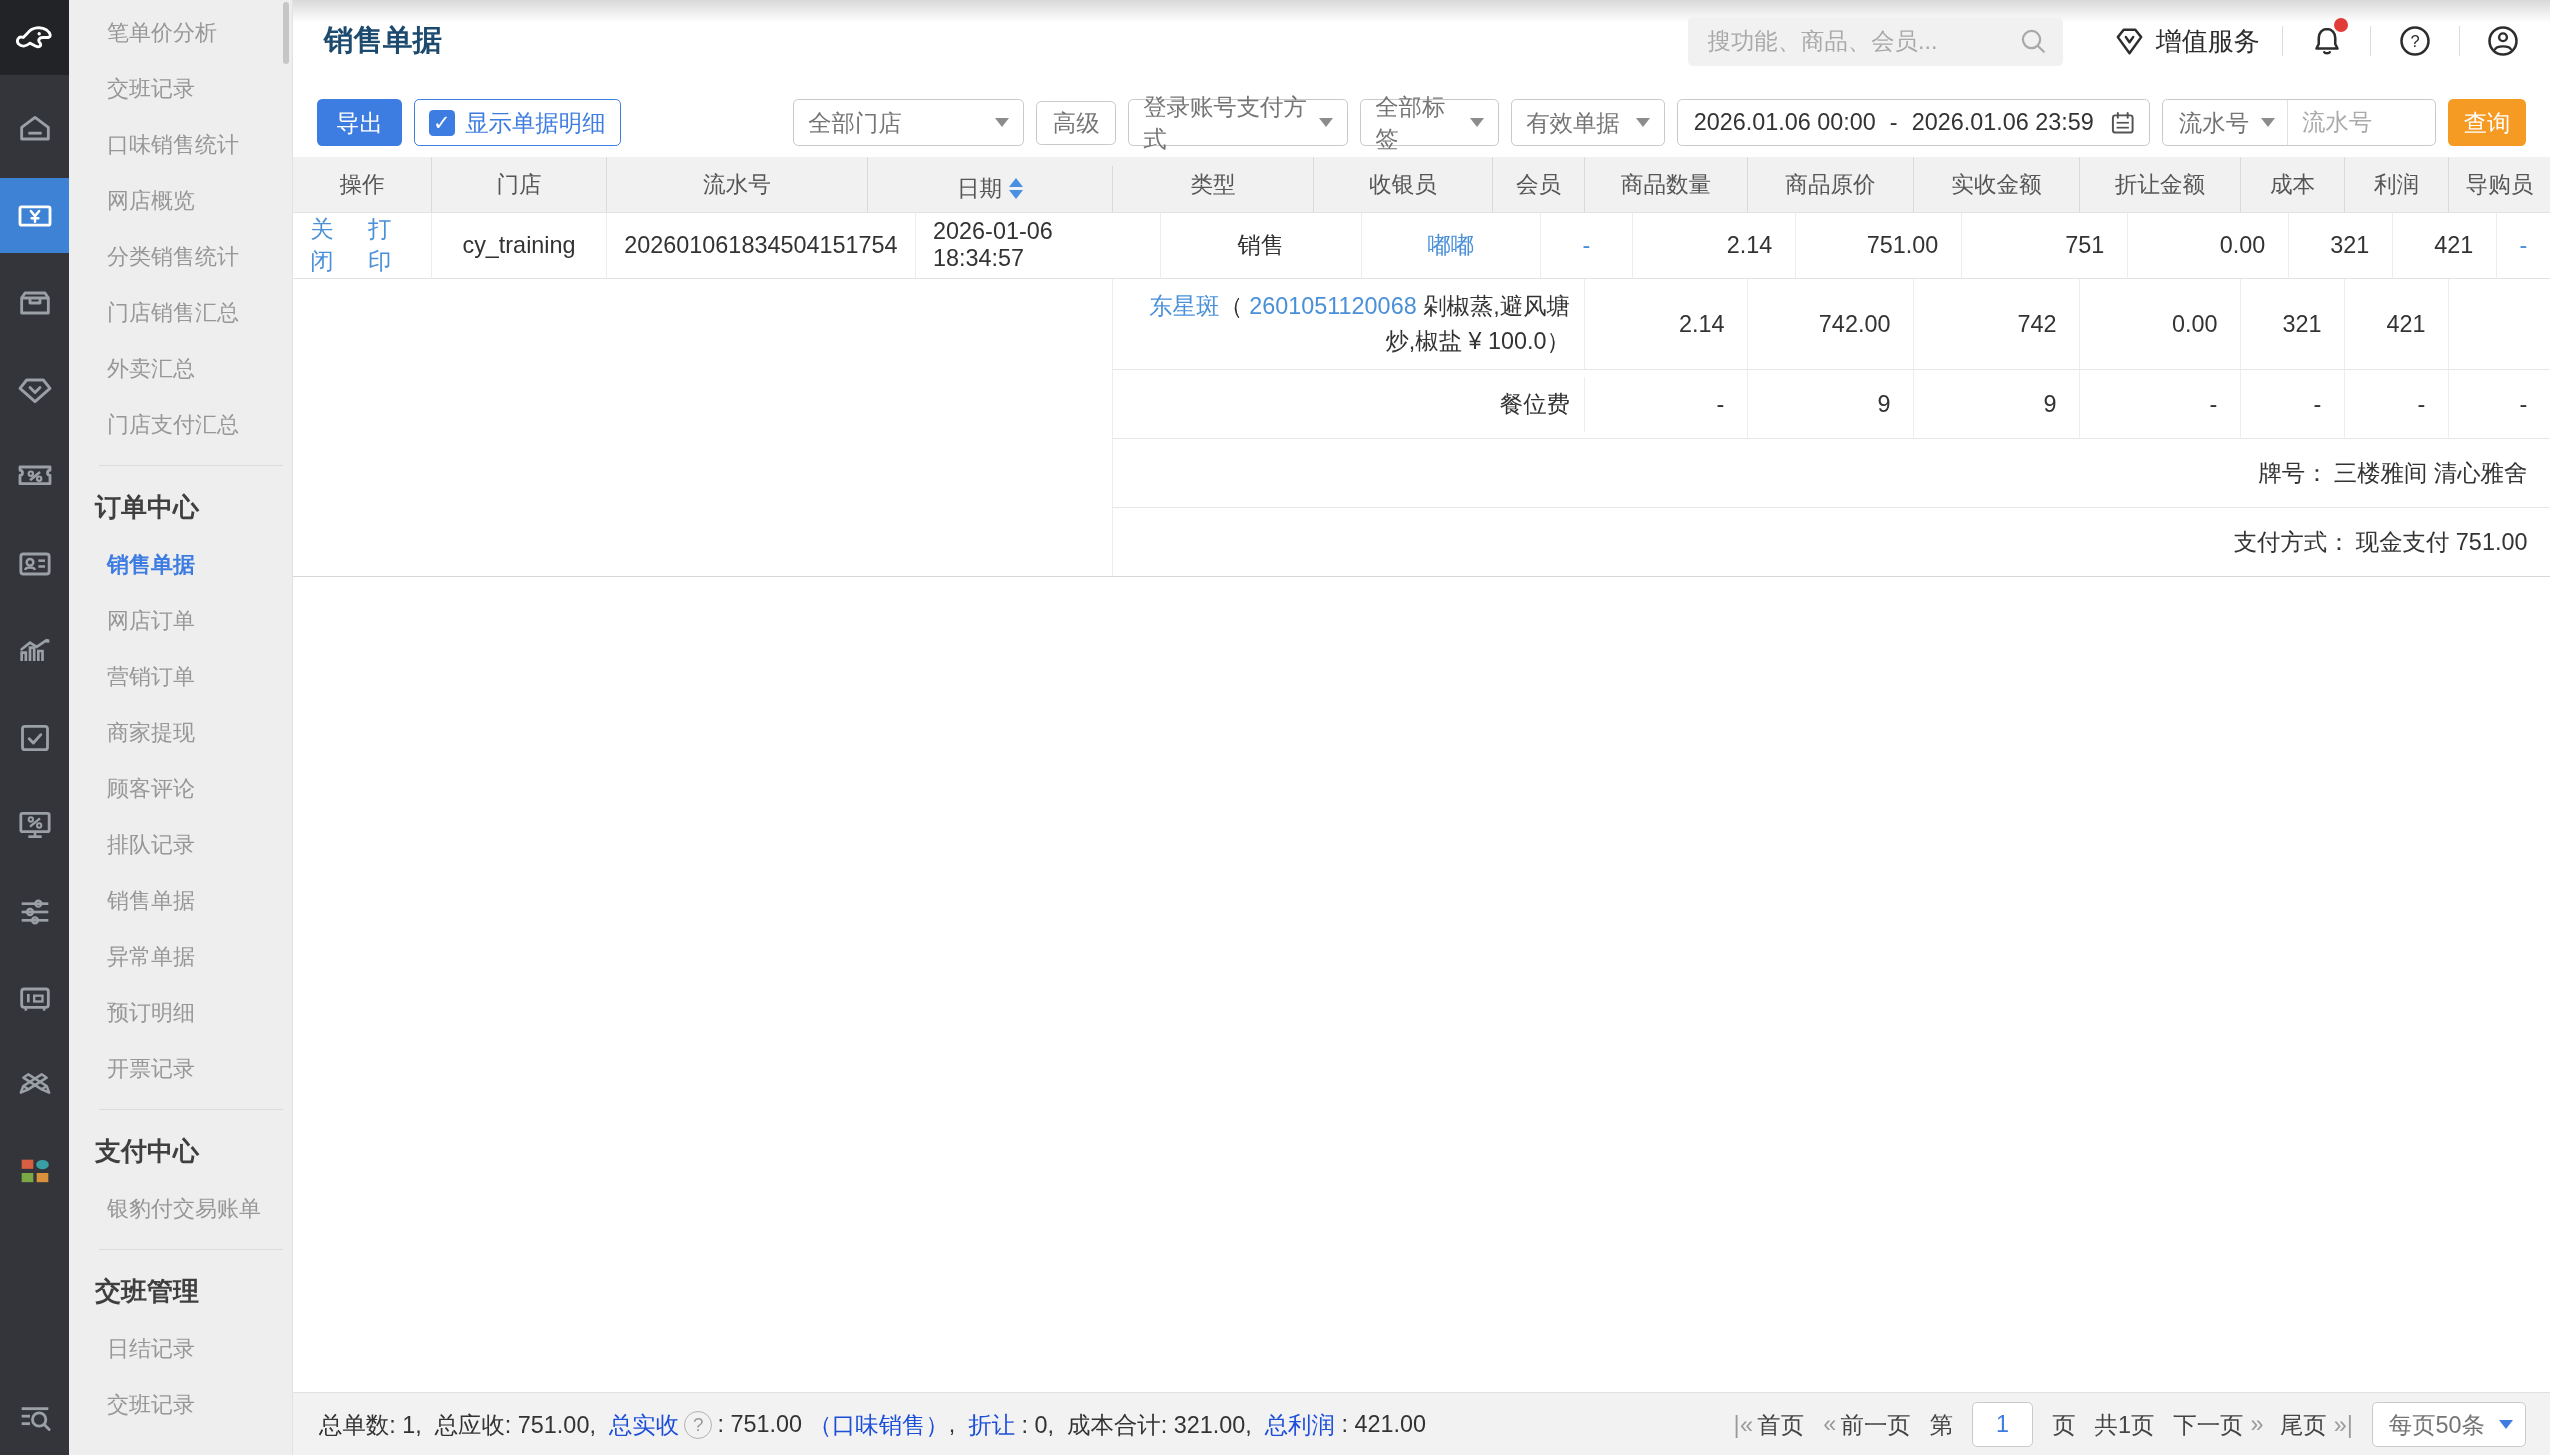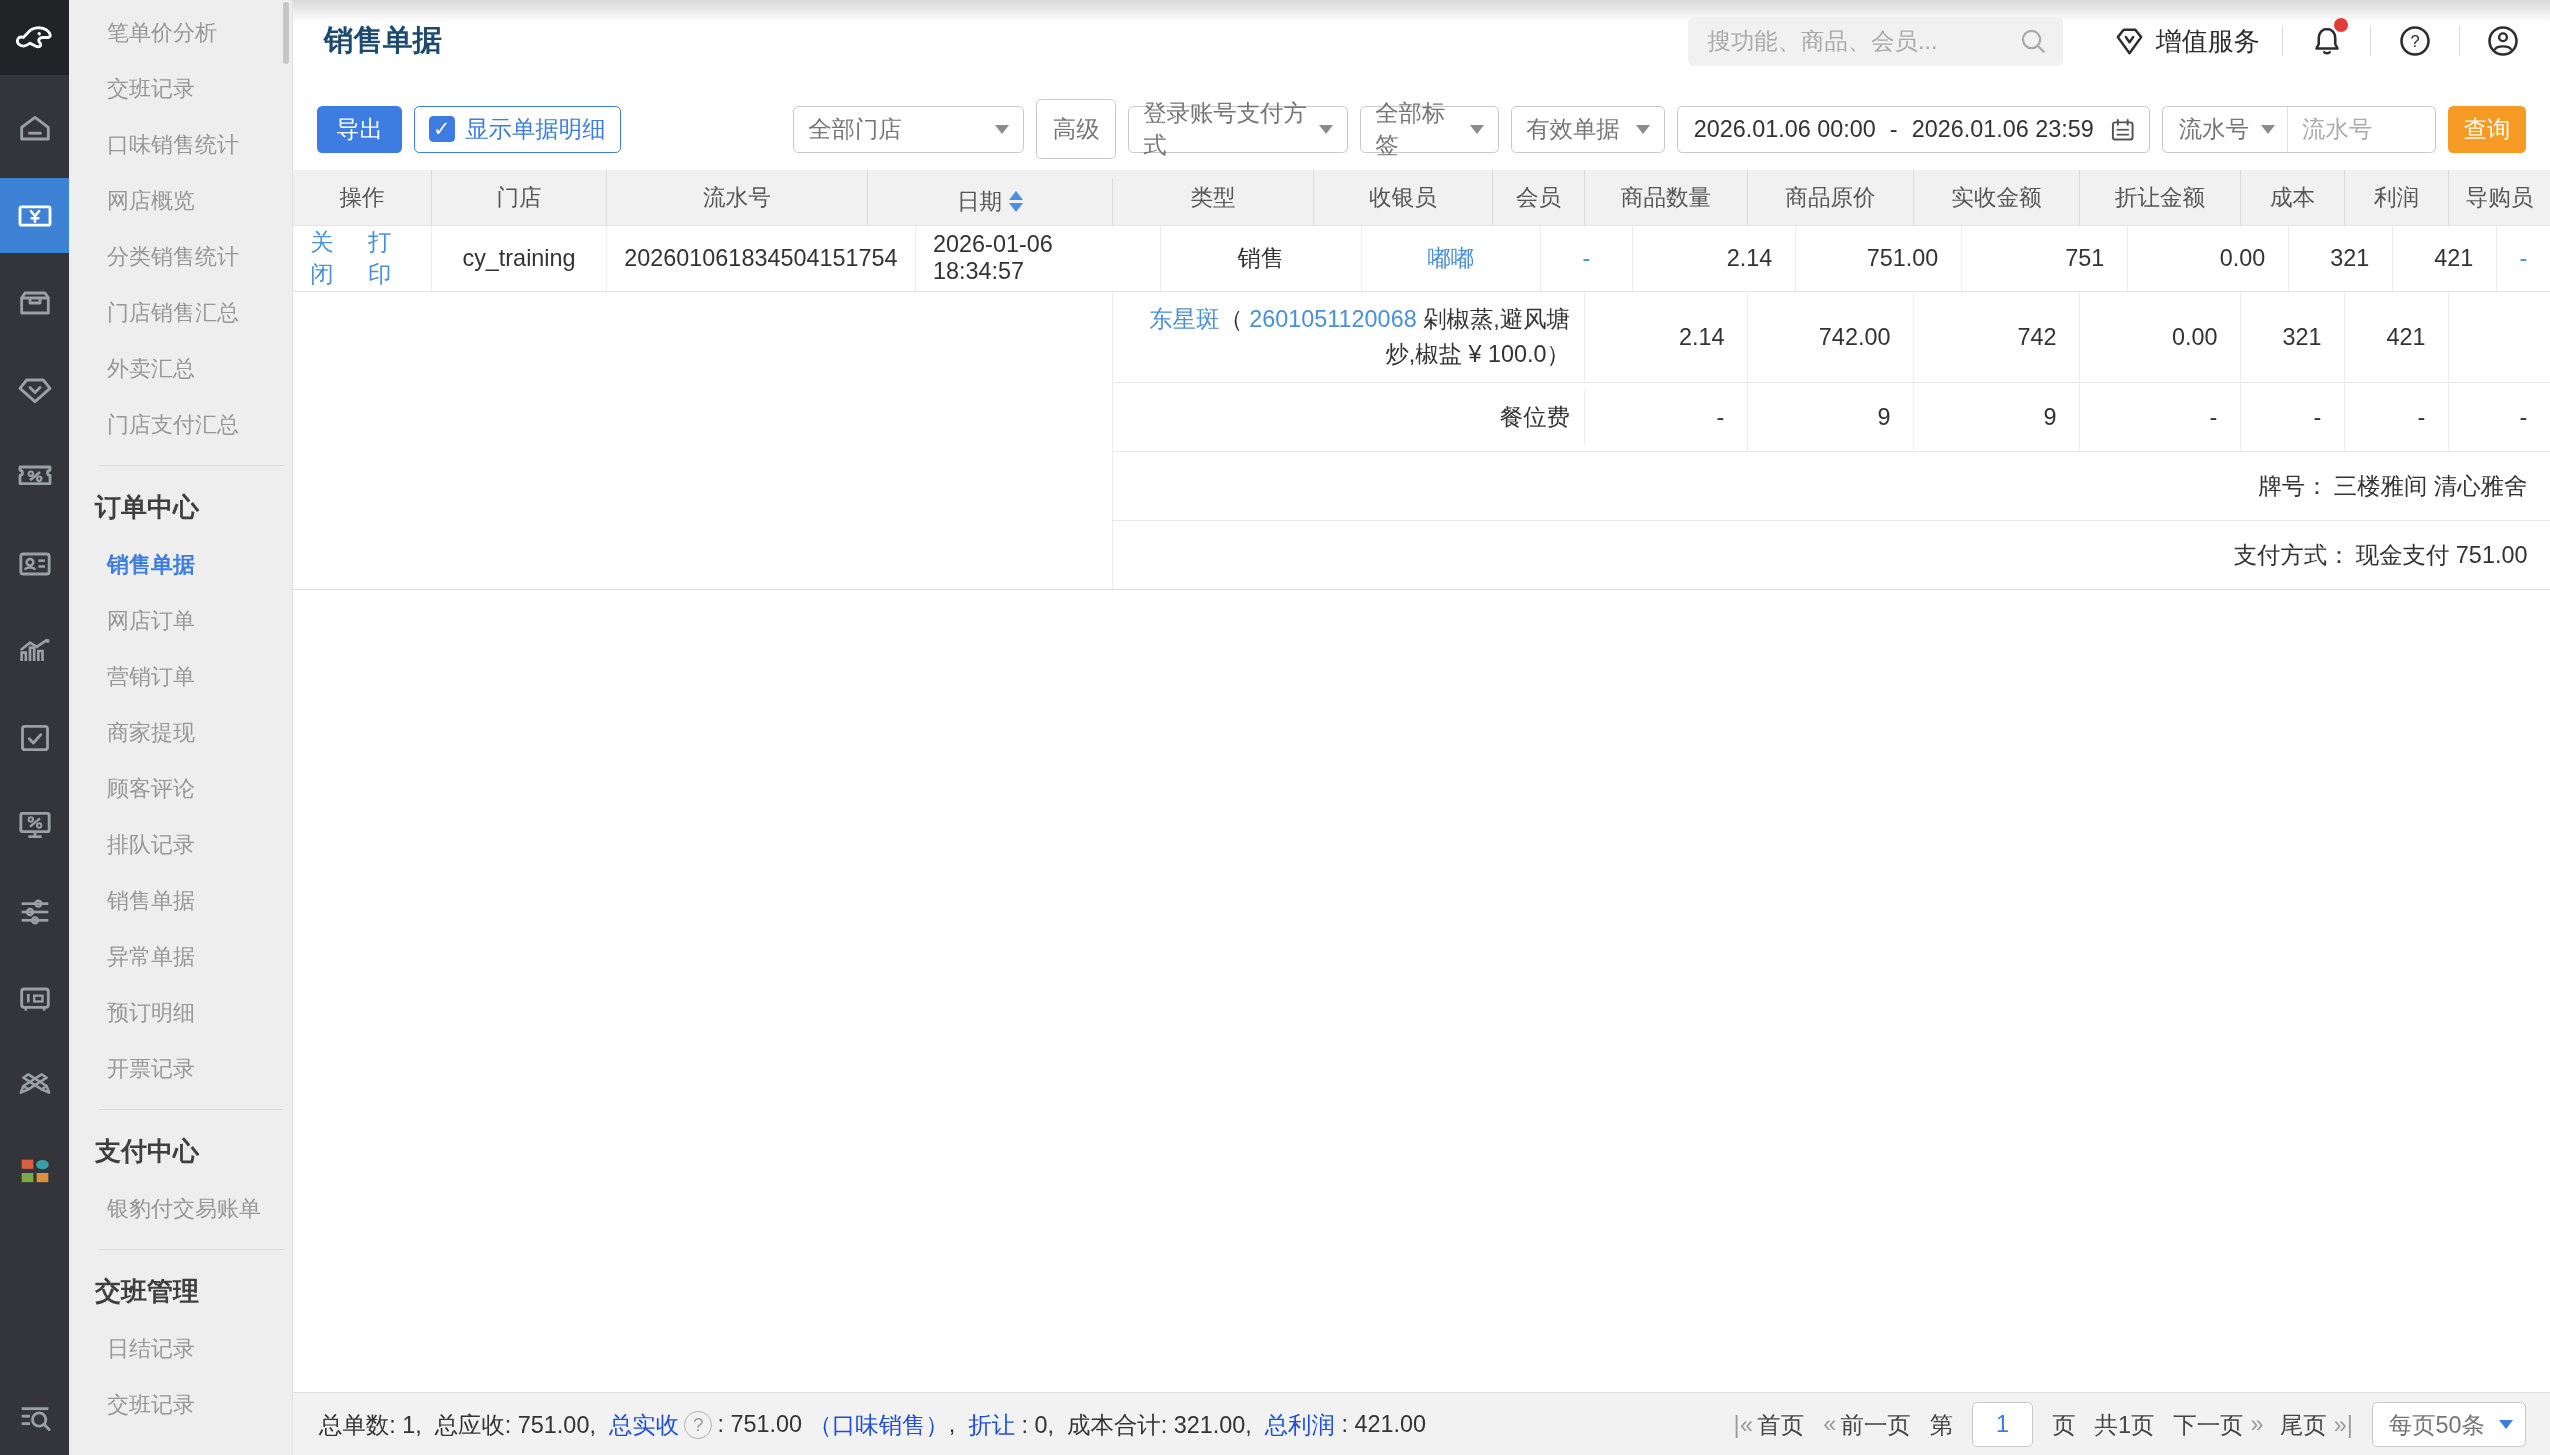--- a/index.html
+++ b/index.html
@@ -45,21 +45,21 @@
   .toolbar { display:flex; align-items:center; padding:17.3px 24px 0 24px; gap:12px; }
   .btn { height:47px; border-radius:5.2px; font-size:23.4px; display:flex; align-items:center; justify-content:center; cursor:pointer; }
   .btn-blue { background:#3d7ce0; color:#fff; padding:0 19px; }
   .btn-orange { background:#f59a23; color:#fff; padding:0 15.6px; }
   .chk-pill { height:47px; border:1.7px solid #3d7ce0; border-radius:5.2px; display:flex; align-items:center; gap:10.4px; padding:0 14px; cursor:pointer; background:#fff; }
   .chk-box { width:26px; height:26px; background:#3d7ce0; border-radius:4.3px; color:#fff; font-size:21px; display:flex; align-items:center; justify-content:center; }
   .chk-label { color:#3d7ce0; font-size:23.4px; }
   .sel { height:47px; border:0.9px solid #c9c9c9; border-radius:5.2px; background:#fff; display:flex; align-items:center; font-size:23.4px; color:#757575; padding:0 14px; cursor:pointer; gap:12px; }
   .caret { width:0; height:0; border-left:7.8px solid transparent; border-right:7.8px solid transparent; border-top:9.5px solid #8c8c8c; margin-left:auto; }
   .blue-caret { border-top-color:#3d7ce0; }
-  .btn-ghost { height:60px; border:0.9px solid #c9c9c9; border-radius:5.2px; background:#fff; color:#757575; font-size:23.4px; padding:0 15.6px; display:flex; align-items:center; cursor:pointer; }
+  .btn-ghost { height:44px; border:0.9px solid #c9c9c9; border-radius:5.2px; background:#fff; color:#757575; font-size:23.4px; padding:0 15.6px; display:flex; align-items:center; cursor:pointer; }
   .date-box { height:47px; border:0.9px solid #c9c9c9; border-radius:5.2px; background:#fff; display:flex; align-items:center; gap:14px; padding:0 12px 0 15.6px; font-size:23.4px; color:#333; cursor:pointer; }
   .serial-combo { height:47px; border:0.9px solid #c9c9c9; border-radius:5.2px; background:#fff; display:flex; align-items:center; }
   .serial-sel { display:flex; align-items:center; gap:12px; padding:0 12px 0 15.6px; font-size:23.4px; color:#757575; height:100%; border-right:0.9px solid #e2e2e2; cursor:pointer; }
   .serial-combo input { width:147px; border:none; outline:none; font-size:23.4px; color:#555; padding:0 14px;
     font-family:"Liberation Sans","DejaVu Sans",sans-serif; }
   .serial-combo input::placeholder { color:#ababab; }
   .tb-spacer { margin-left:auto; }
 
   
   .table { margin-top:10.4px; }

